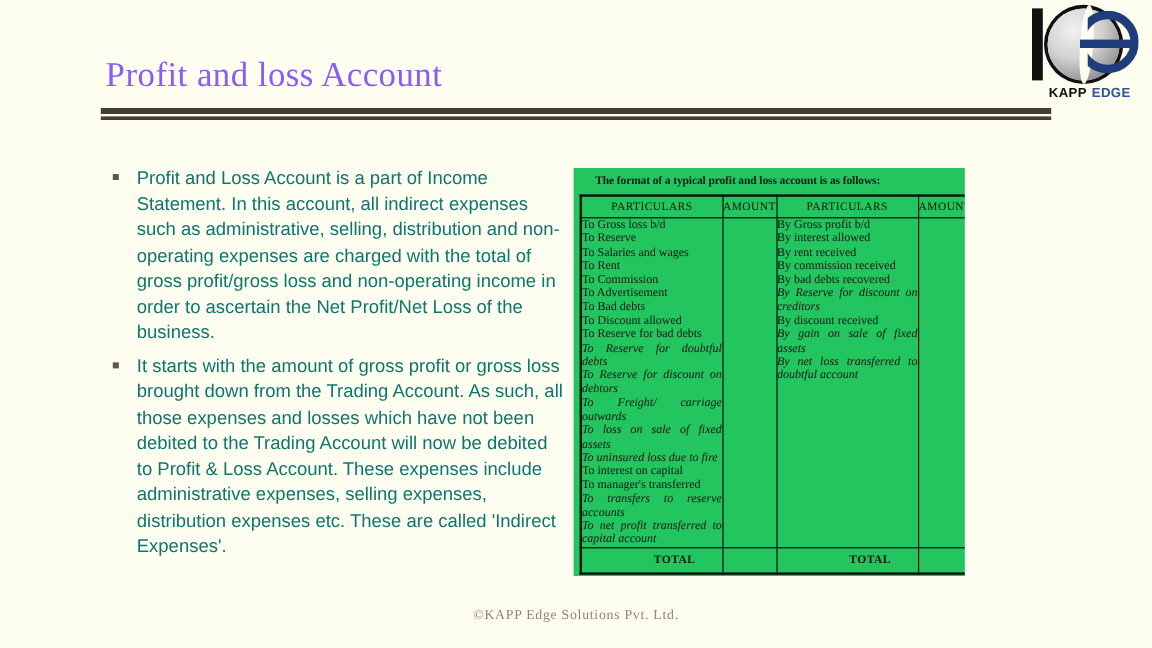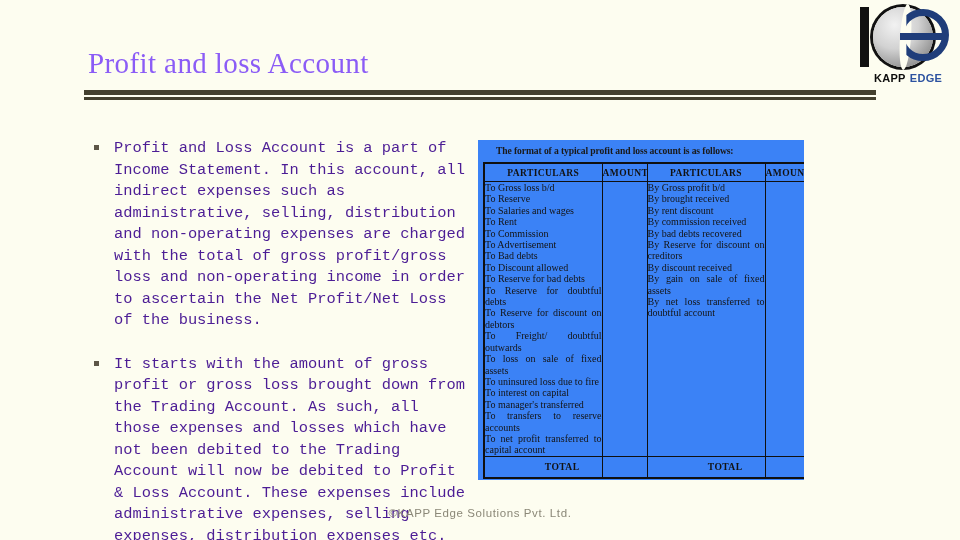--- a/index.html
+++ b/index.html
@@ -121,43 +121,43 @@
   
   .bullets {
     position: absolute;
     left: 92px;
     top: 138px;
     width: 378px;
   }
   .bullet {
     position: relative;
     padding-left: 22px;
-    font-family: Liberation Mono, monospace;
+    font-family: Liberation Sans, sans-serif;
     font-size: 15.4px;
     line-height: 21.5px;
-    color: #4c1d95;
-  }
-  .bullet + .bullet { margin-top: 22px; }
+    color: #0f766e;
+  }
+  .bullet + .bullet { margin-top: 6px; }
   .bullet .marker {
     position: absolute;
     left: 2px;
     top: 7px;
     width: 5px;
     height: 5px;
     background: #5d5647;
   }
 
   
   .pl-figure {
     position: absolute;
     left: 478px;
     top: 140px;
     width: 326px;
     height: 340px;
-    background: #3b82f6;
+    background: #22c55e;
     font-family: "Liberation Serif", serif;
     color: #121212;
     box-sizing: border-box;
     overflow: hidden;
   }
   .pl-caption {
     position: absolute;
     left: 18px;
     top: 5px;
     font-size: 9.6px;
@@ -176,21 +176,21 @@
     border: 2px solid #101010;
   }
   .pl-table th, .pl-table td {
     border: 1px solid #101010;
     padding: 0;
     vertical-align: top;
   }
   .pl-table th {
     height: 17px;
     font-size: 9.5px;
-    font-weight: bold;
+    font-weight: normal;
     letter-spacing: 0.4px;
     text-align: center;
     vertical-align: middle;
   }
   .col-part { width: 118px; }
   .col-amt  { width: 45px; }
   .pl-body-cell {
     height: 250px;
     padding: 2px 3px 0 3px;
   }
@@ -198,40 +198,40 @@
     list-style: none;
     margin: 0;
     padding: 0;
   }
   .pl-list li {
     font-size: 10px;
     line-height: 11.4px;
     white-space: normal;
     color: #141414;
   }
-  .pl-list li.justify { text-align: justify; }
+  .pl-list li.justify { text-align: justify; font-style: italic; }
   .pl-total-row td {
     height: 20px;
     font-size: 9.6px;
     font-weight: bold;
     letter-spacing: 0.4px;
     vertical-align: middle;
     text-align: right;
     padding-right: 22px;
     margin-top: 12px;
   }
 
   
   .footer {
     position: absolute;
     left: 0;
     top: 507px;
     width: 960px;
     text-align: center;
-    font-family: Liberation Sans, sans-serif;
+    font-family: Liberation Serif, serif;
     font-size: 11.5px;
     color: #8b8878;
     letter-spacing: 0.6px;
   }
 </style>
 </head>
 <body>
 
 <div class="slide-title">Profit and loss Account</div>
 <div class="title-rule">
@@ -289,35 +289,35 @@
               <li>To Reserve</li>
               <li>To Salaries and wages</li>
               <li>To Rent</li>
               <li>To  Commission</li>
               <li>To Advertisement</li>
               <li>To Bad debts</li>
               <li>To Discount allowed</li>
               <li>To Reserve for bad debts</li>
               <li class="justify">To  Reserve  for  doubtful debts</li>
               <li class="justify">To Reserve for discount on debtors</li>
-              <li class="justify">To Freight/ doubtful outwards</li>
+              <li class="justify">To Freight/ carriage outwards</li>
               <li class="justify">To loss on sale of fixed assets</li>
               <li class="justify">To uninsured loss due to fire</li>
               <li>To interest on capital</li>
               <li>To manager's transferred</li>
               <li class="justify">To transfers to reserve accounts</li>
               <li class="justify">To net profit transferred to capital account</li>
             </ul>
         </td>
         <td class="pl-body-cell"></td>
         <td class="pl-body-cell">
           <ul class="pl-list">
               <li>By Gross profit b/d</li>
-              <li>By brought received</li>
-              <li>By rent discount</li>
+              <li>By interest allowed</li>
+              <li>By rent received</li>
               <li>By commission received</li>
               <li>By bad debts recovered</li>
               <li class="justify">By Reserve for discount on creditors</li>
               <li>By discount received</li>
               <li class="justify">By gain on sale of fixed assets</li>
               <li class="justify">By net loss transferred to doubtful account</li>
             </ul>
         </td>
         <td class="pl-body-cell"></td>
       </tr>

